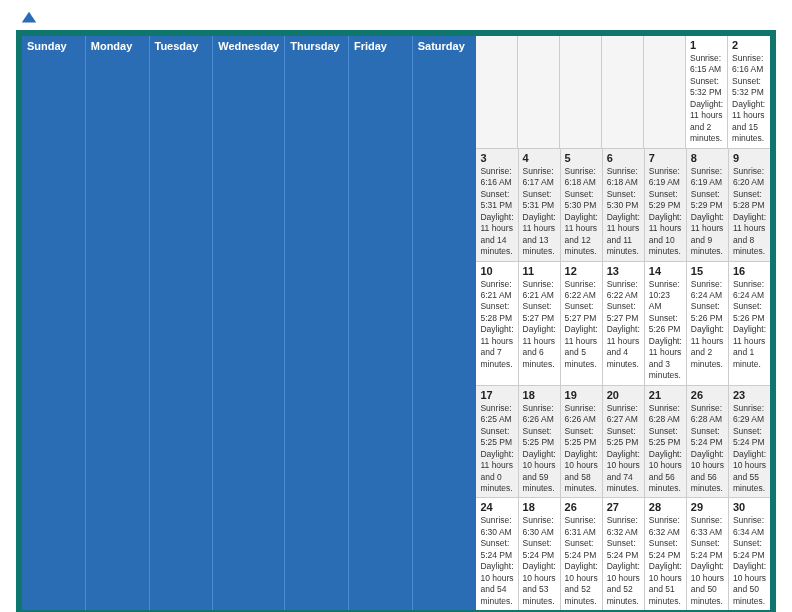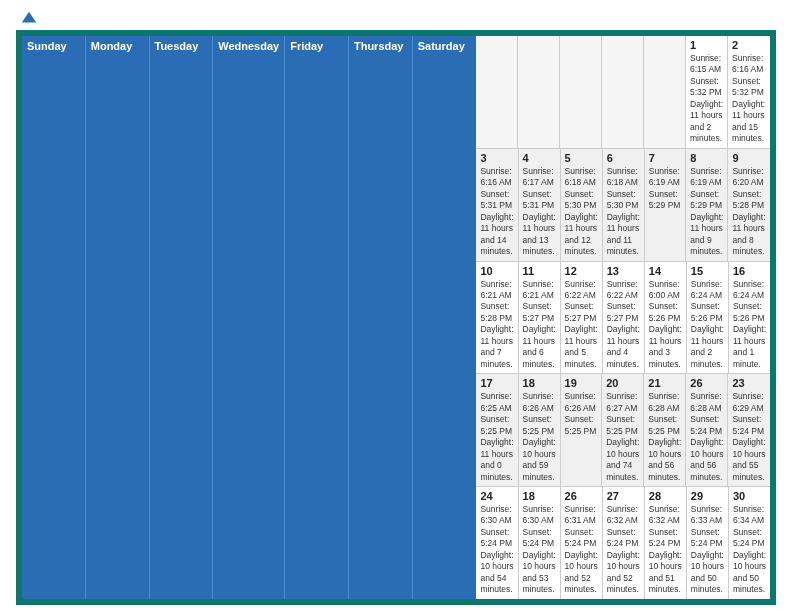--- a/index.html
+++ b/index.html
@@ -133,22 +133,22 @@
       <div class="location"></div>
     </div>
   </div>
 
   <div class="calendar">
     <div class="cal-header">
       <div class="cal-header-cell">Sunday</div>
       <div class="cal-header-cell">Monday</div>
       <div class="cal-header-cell">Tuesday</div>
       <div class="cal-header-cell">Wednesday</div>
+      <div class="cal-header-cell">Thursday</div>
       <div class="cal-header-cell">Friday</div>
-      <div class="cal-header-cell">Thursday</div>
       <div class="cal-header-cell">Saturday</div>
     </div>
     <div class="cal-body" id="cal-body">
     <div class="cal-row">
           <div class="cal-cell empty"></div>
           <div class="cal-cell empty"></div>
           <div class="cal-cell empty"></div>
           <div class="cal-cell empty"></div>
           <div class="cal-cell empty"></div>
           <div class="cal-cell">
@@ -172,21 +172,21 @@
           <div class="cal-cell shaded">
             <div class="day-num">5</div>
             <div class="cell-info"><span>Sunrise: 6:18 AM</span><br><span>Sunset: 5:30 PM</span><br><span>Daylight: 11 hours and 12 minutes.</span></div>
           </div>
           <div class="cal-cell shaded">
             <div class="day-num">6</div>
             <div class="cell-info"><span>Sunrise: 6:18 AM</span><br><span>Sunset: 5:30 PM</span><br><span>Daylight: 11 hours and 11 minutes.</span></div>
           </div>
           <div class="cal-cell shaded">
             <div class="day-num">7</div>
-            <div class="cell-info"><span>Sunrise: 6:19 AM</span><br><span>Sunset: 5:29 PM</span><br></div>
+            <div class="cell-info"><span>Sunrise: 6:19 AM</span><br><span>Sunset: 5:29 PM</span><br><span>Daylight: 11 hours and 10 minutes.</span></div>
           </div>
           <div class="cal-cell shaded">
             <div class="day-num">8</div>
             <div class="cell-info"><span>Sunrise: 6:19 AM</span><br><span>Sunset: 5:29 PM</span><br><span>Daylight: 11 hours and 9 minutes.</span></div>
           </div>
           <div class="cal-cell shaded">
             <div class="day-num">9</div>
             <div class="cell-info"><span>Sunrise: 6:20 AM</span><br><span>Sunset: 5:28 PM</span><br><span>Daylight: 11 hours and 8 minutes.</span></div>
           </div>
         </div>
@@ -202,21 +202,21 @@
           <div class="cal-cell">
             <div class="day-num">12</div>
             <div class="cell-info"><span>Sunrise: 6:22 AM</span><br><span>Sunset: 5:27 PM</span><br><span>Daylight: 11 hours and 5 minutes.</span></div>
           </div>
           <div class="cal-cell">
             <div class="day-num">13</div>
             <div class="cell-info"><span>Sunrise: 6:22 AM</span><br><span>Sunset: 5:27 PM</span><br><span>Daylight: 11 hours and 4 minutes.</span></div>
           </div>
           <div class="cal-cell">
             <div class="day-num">14</div>
-            <div class="cell-info"><span>Sunrise: 6:00 AM</span><br><span>Sunset: 5:26 PM</span><br><span>Daylight: 11 hours and 3 minutes.</span></div>
+            <div class="cell-info"><span>Sunrise: 10:23 AM</span><br><span>Sunset: 5:26 PM</span><br><span>Daylight: 11 hours and 3 minutes.</span></div>
           </div>
           <div class="cal-cell">
             <div class="day-num">15</div>
             <div class="cell-info"><span>Sunrise: 6:24 AM</span><br><span>Sunset: 5:26 PM</span><br><span>Daylight: 11 hours and 2 minutes.</span></div>
           </div>
           <div class="cal-cell">
             <div class="day-num">16</div>
             <div class="cell-info"><span>Sunrise: 6:24 AM</span><br><span>Sunset: 5:26 PM</span><br><span>Daylight: 11 hours and 1 minute.</span></div>
           </div>
         </div>
@@ -224,21 +224,21 @@
           <div class="cal-cell shaded">
             <div class="day-num">17</div>
             <div class="cell-info"><span>Sunrise: 6:25 AM</span><br><span>Sunset: 5:25 PM</span><br><span>Daylight: 11 hours and 0 minutes.</span></div>
           </div>
           <div class="cal-cell shaded">
             <div class="day-num">18</div>
             <div class="cell-info"><span>Sunrise: 6:26 AM</span><br><span>Sunset: 5:25 PM</span><br><span>Daylight: 10 hours and 59 minutes.</span></div>
           </div>
           <div class="cal-cell shaded">
             <div class="day-num">19</div>
-            <div class="cell-info"><span>Sunrise: 6:26 AM</span><br><span>Sunset: 5:25 PM</span><br></div>
+            <div class="cell-info"><span>Sunrise: 6:26 AM</span><br><span>Sunset: 5:25 PM</span><br><span>Daylight: 10 hours and 58 minutes.</span></div>
           </div>
           <div class="cal-cell shaded">
             <div class="day-num">20</div>
             <div class="cell-info"><span>Sunrise: 6:27 AM</span><br><span>Sunset: 5:25 PM</span><br><span>Daylight: 10 hours and 74 minutes.</span></div>
           </div>
           <div class="cal-cell shaded">
             <div class="day-num">21</div>
             <div class="cell-info"><span>Sunrise: 6:28 AM</span><br><span>Sunset: 5:25 PM</span><br><span>Daylight: 10 hours and 56 minutes.</span></div>
           </div>
           <div class="cal-cell shaded">

